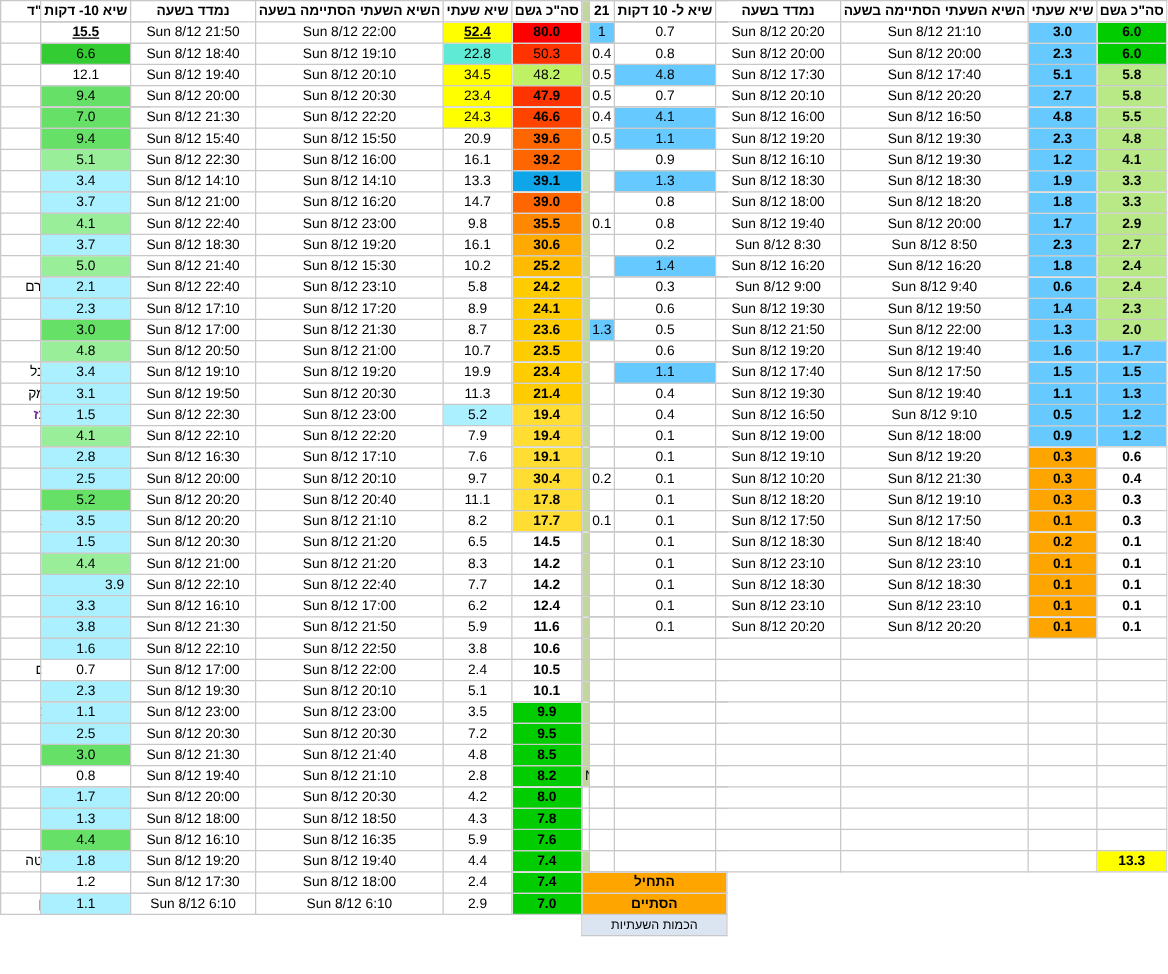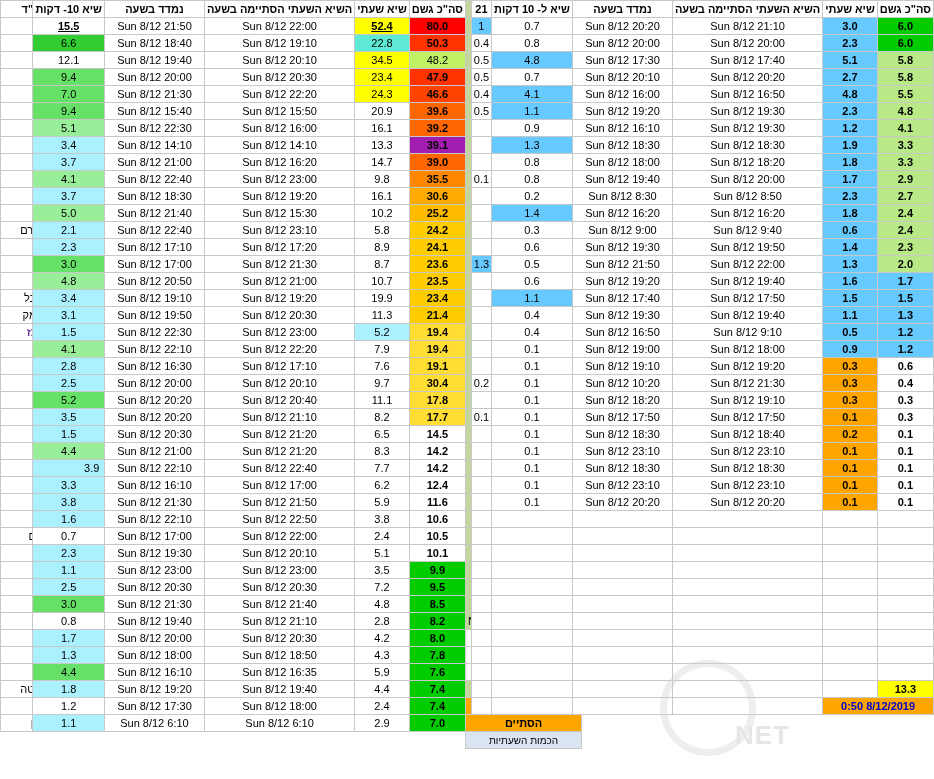--- a/index.html
+++ b/index.html
@@ -244,21 +244,21 @@
             <td>שיא 10- דקות</td>
           </tr>
           <tr>
             <td style="background: rgb(255, 0, 0); font-weight: bold;">80.0</td>
             <td style="background: rgb(255, 255, 0); font-weight: bold; text-decoration: underline;">52.4</td>
             <td>Sun 8/12 22:00</td>
             <td>Sun 8/12 21:50</td>
             <td style="background: rgb(255, 255, 255); font-weight: bold; text-decoration: underline;">15.5</td>
           </tr>
           <tr>
-            <td style="background: rgb(255, 51, 0); font-weight: bold; text-align: center;">50.3</td>
+            <td style="background: rgb(255, 51, 0); font-weight: normal; text-align: center;">50.3</td>
             <td style="background: #5eead4;">22.8</td>
             <td>Sun 8/12 19:10</td>
             <td>Sun 8/12 18:40</td>
             <td style="background: rgb(51, 204, 51);">6.6</td>
           </tr>
           <tr>
             <td style="background: #bef264; font-weight: normal; margin-top: 33px;">48.2</td>
             <td style="background: rgb(255, 255, 0);">34.5</td>
             <td>Sun 8/12 20:10</td>
             <td>Sun 8/12 19:40</td>
@@ -286,21 +286,21 @@
             <td style="background: rgb(102, 224, 102);">9.4</td>
           </tr>
           <tr>
             <td style="background: rgb(255, 102, 0); font-weight: bold;">39.2</td>
             <td style="background: rgb(255, 255, 255);">16.1</td>
             <td>Sun 8/12 16:00</td>
             <td>Sun 8/12 22:30</td>
             <td style="background: rgb(153, 238, 153);">5.1</td>
           </tr>
           <tr>
-            <td style="background: #a21caf; font-weight: bold;">39.1</td>
+            <td style="background: #0ea5e9; font-weight: bold;">39.1</td>
             <td style="background: rgb(255, 255, 255);">13.3</td>
             <td>Sun 8/12 14:10</td>
             <td>Sun 8/12 14:10</td>
             <td style="background: rgb(170, 240, 255);">3.4</td>
           </tr>
           <tr>
             <td style="background: rgb(255, 102, 0); font-weight: bold;">39.0</td>
             <td style="background: rgb(255, 255, 255);">14.7</td>
             <td>Sun 8/12 16:20</td>
             <td>Sun 8/12 21:00</td>
@@ -1015,30 +1015,19 @@
             <td></td>
           </tr>
           <tr>
             <td style="font-weight: bold; background: rgb(255, 255, 0);">13.3</td>
             <td></td>
             <td></td>
             <td></td>
             <td></td>
             <td></td>
           </tr>
-          <tr>
-            <td colspan="2" style="color: rgb(0, 0, 204); font-weight: bold; background: rgb(255, 165, 0);">8/12/2019 0:50</td>
-            <td></td>
-            <td></td>
-            <td></td>
-            <td></td>
-          </tr>
         </tbody>
     </table>
   </div>
 
 
-  <div class="watermark">
-    <div class="wm-circle"></div>
-    <div class="wm-text">NET</div>
-  </div>
 
 </div>
 
 </body></html>

